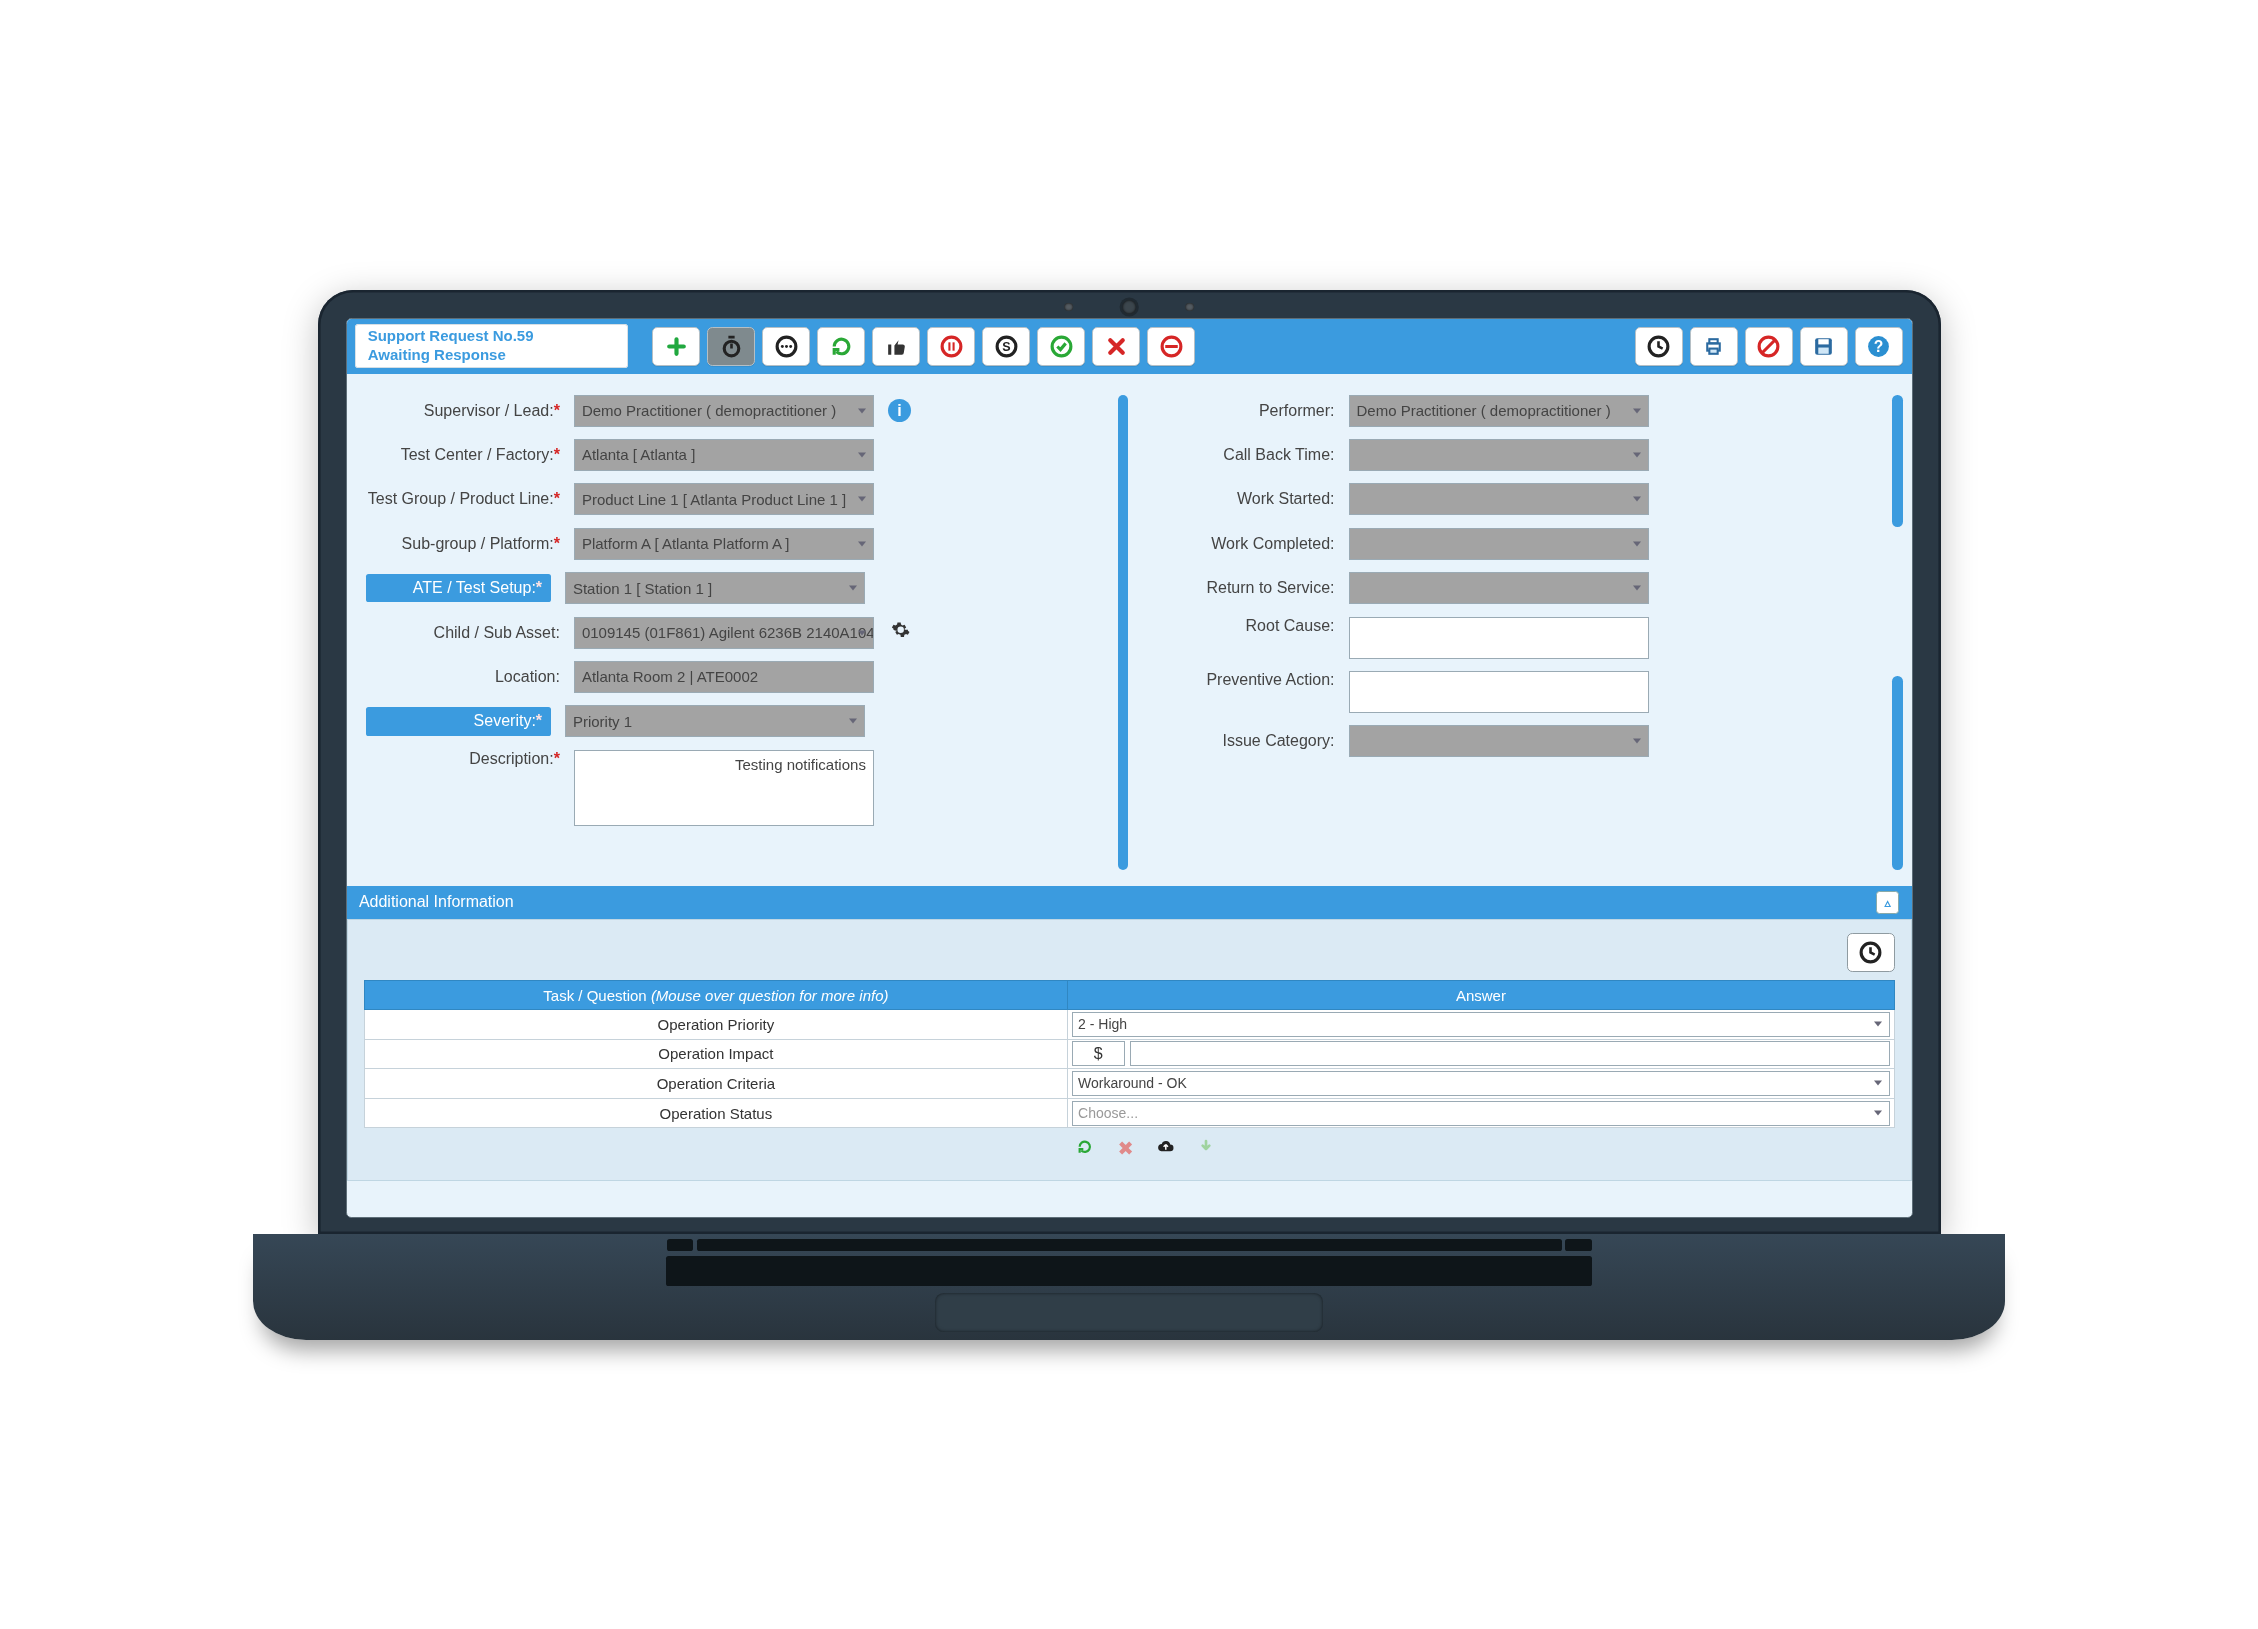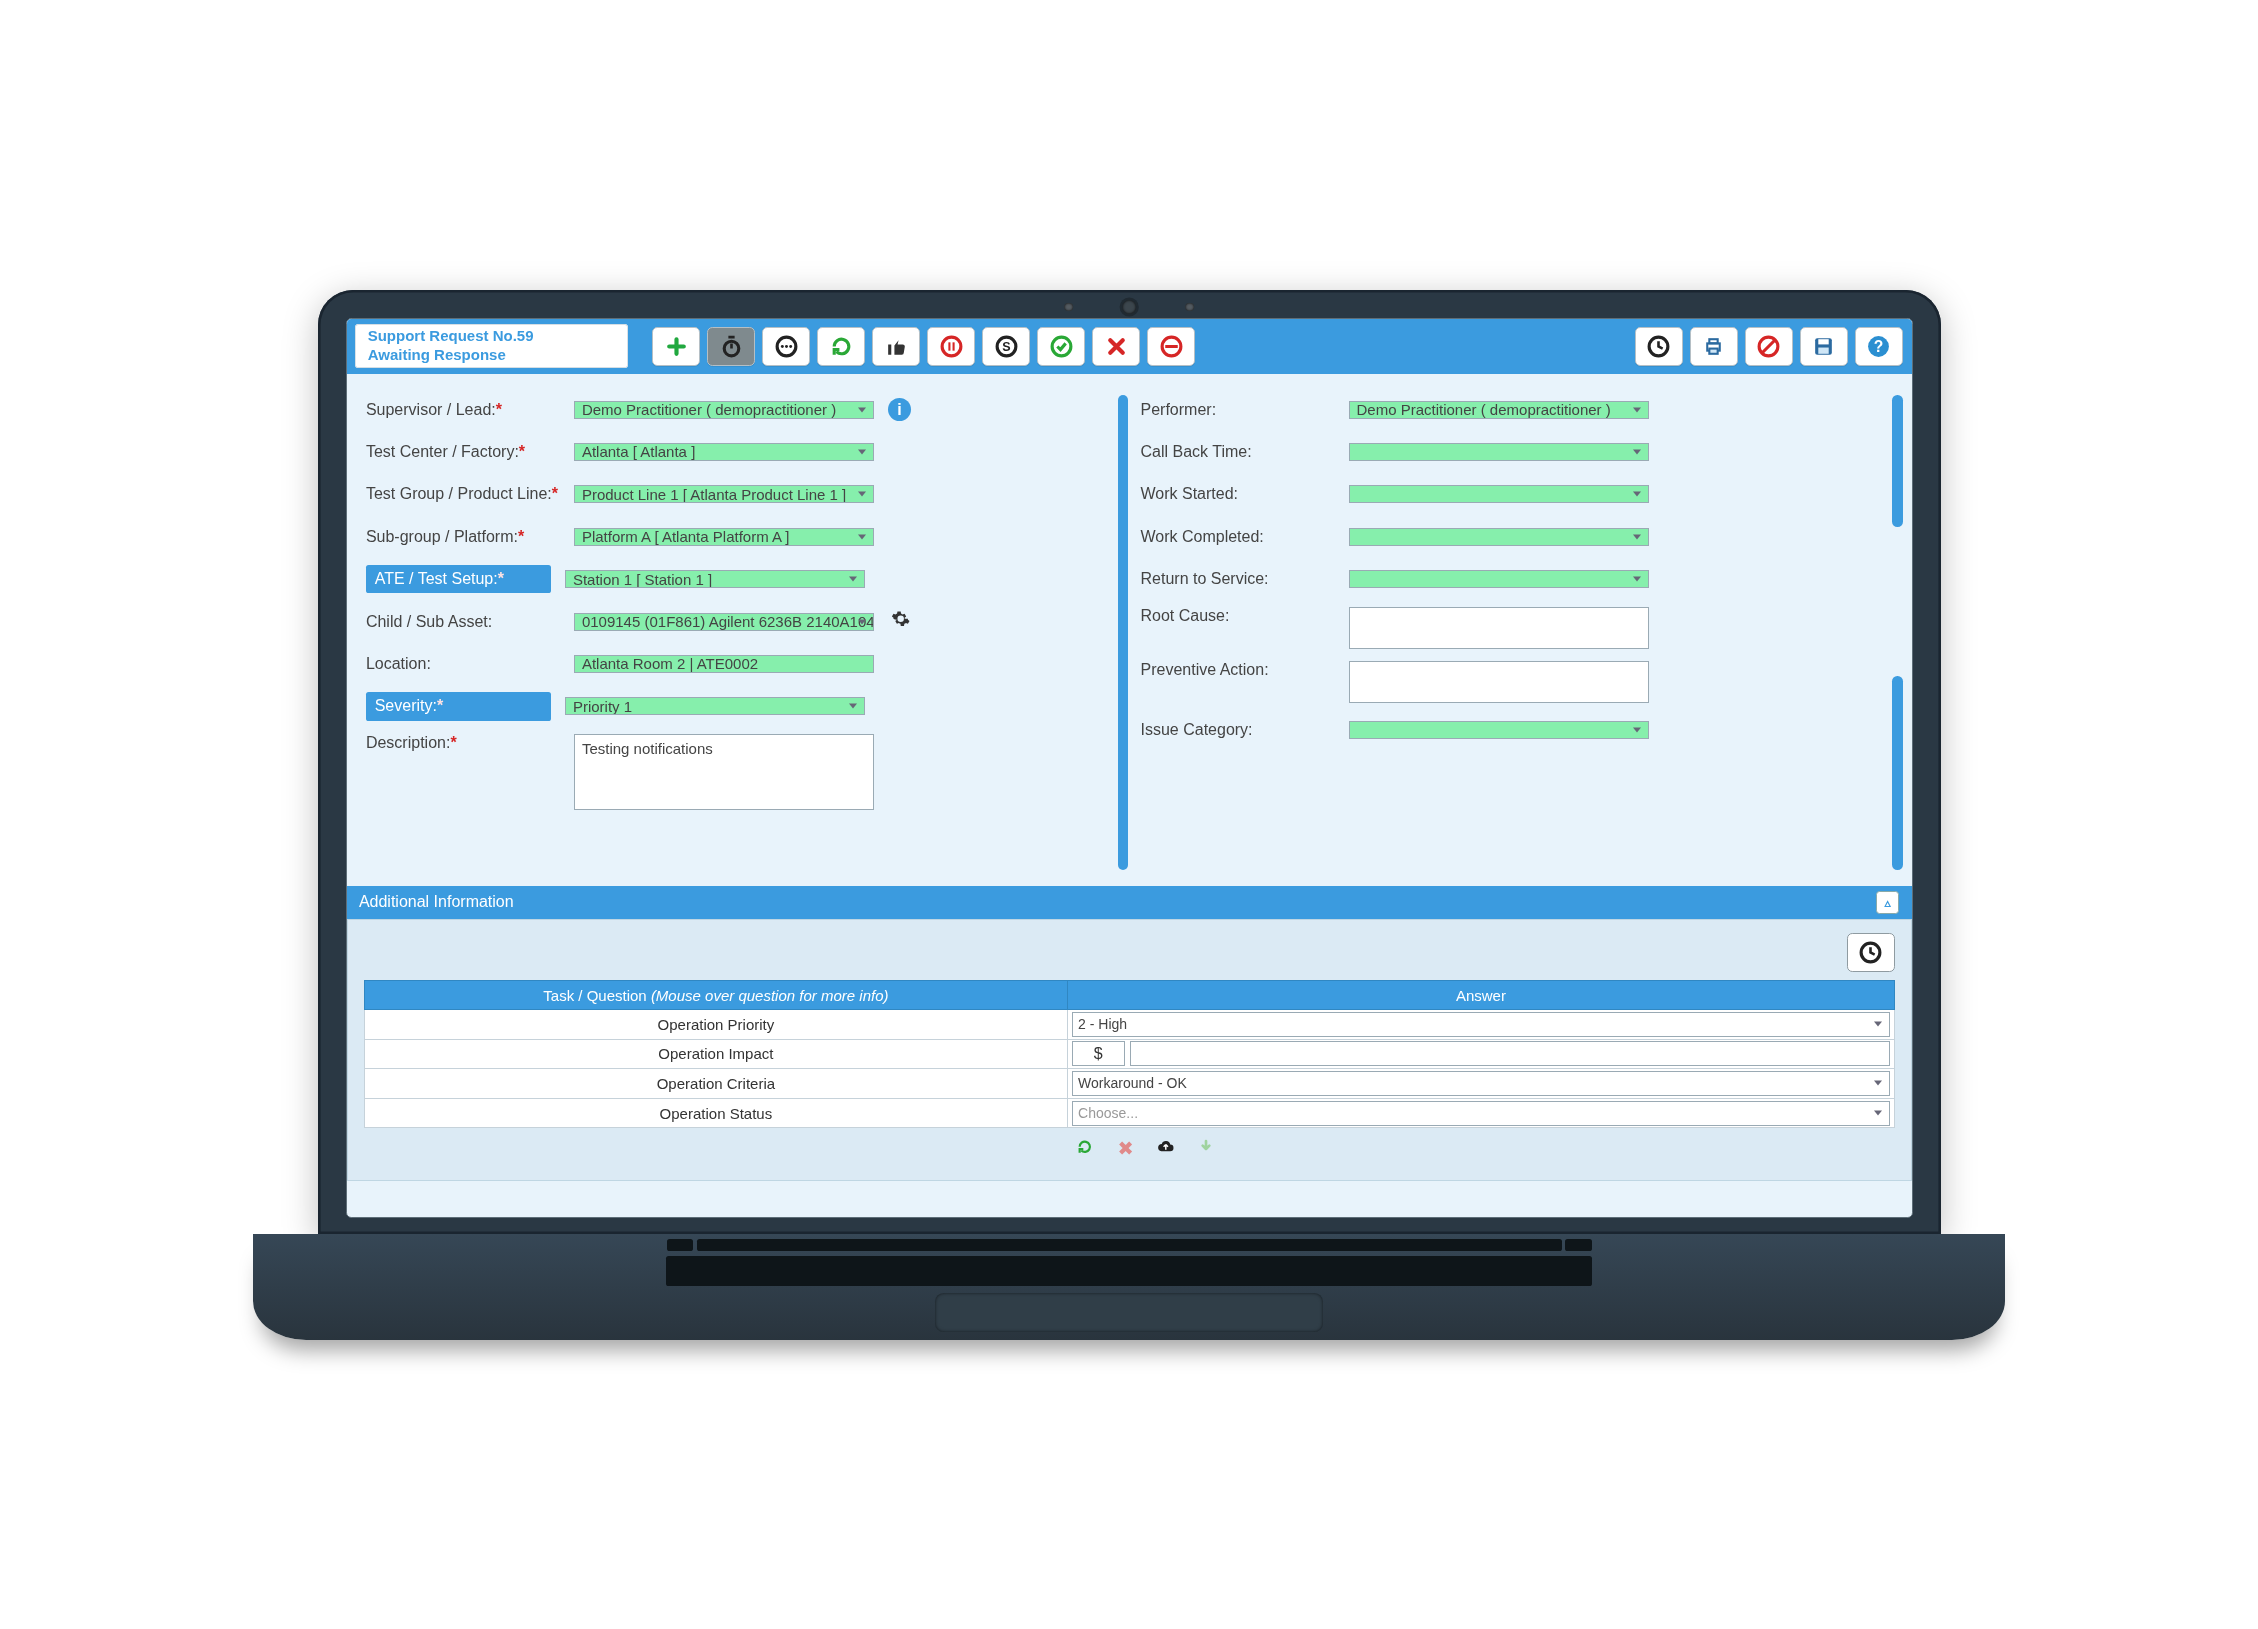--- a/index.html
+++ b/index.html
@@ -99,36 +99,36 @@
   .ico-ring { stroke-width: 3; fill: none; }
 
   
   .form-area {
     display: flex;
     padding: 21px 19.4px 12.4px 19.4px;
     gap: 23px;
     position: relative;
     height: 512px;
   }
-  .col { flex: 1; position: relative; }
+  .col { flex: 1; position: relative; text-align: right; }
   .row { display: flex; align-items: center; gap: 14px; margin-bottom: 12.4px; min-height: 30px; }
   .label {
     width: 194px;
     color: #444;
     font-size: 16px;
   }
   .label .req { color: #d62626; font-weight: 700; }
   .label.blue-pill {
     background: #3b9bdf; color: #fff; padding: 5.3px 8.8px; border-radius: 2.6px; width: 185px;
   }
   .select, .textbox {
     flex: 1;
     max-width: 300px;
-    height: 18px;
-    background: #86efac;
+    height: 32px;
+    background: #a3a3a3;
     border: 0.9px solid #9aaab4;
     padding: 3.5px 23px 3.5px 7px;
     font-size: 15px;
     color: #444;
     position: relative;
     display: flex; align-items: center;
     overflow: hidden;
     white-space: nowrap;
   }
   .select::after {

